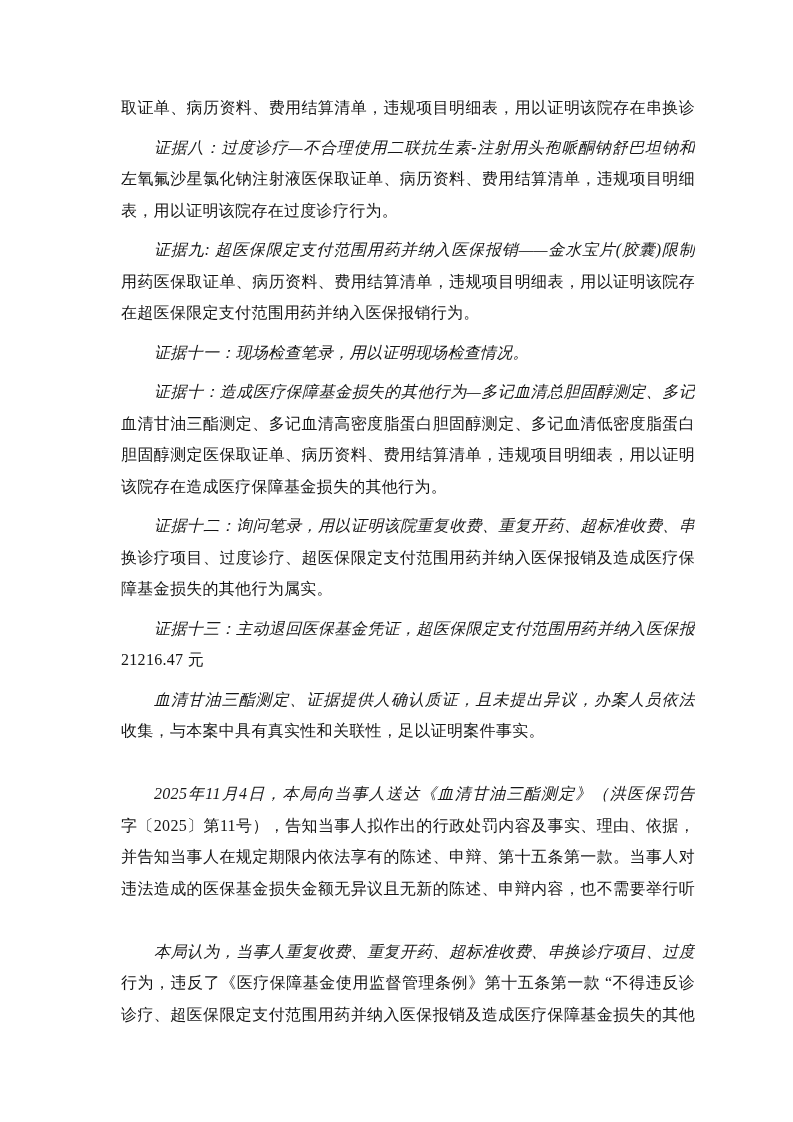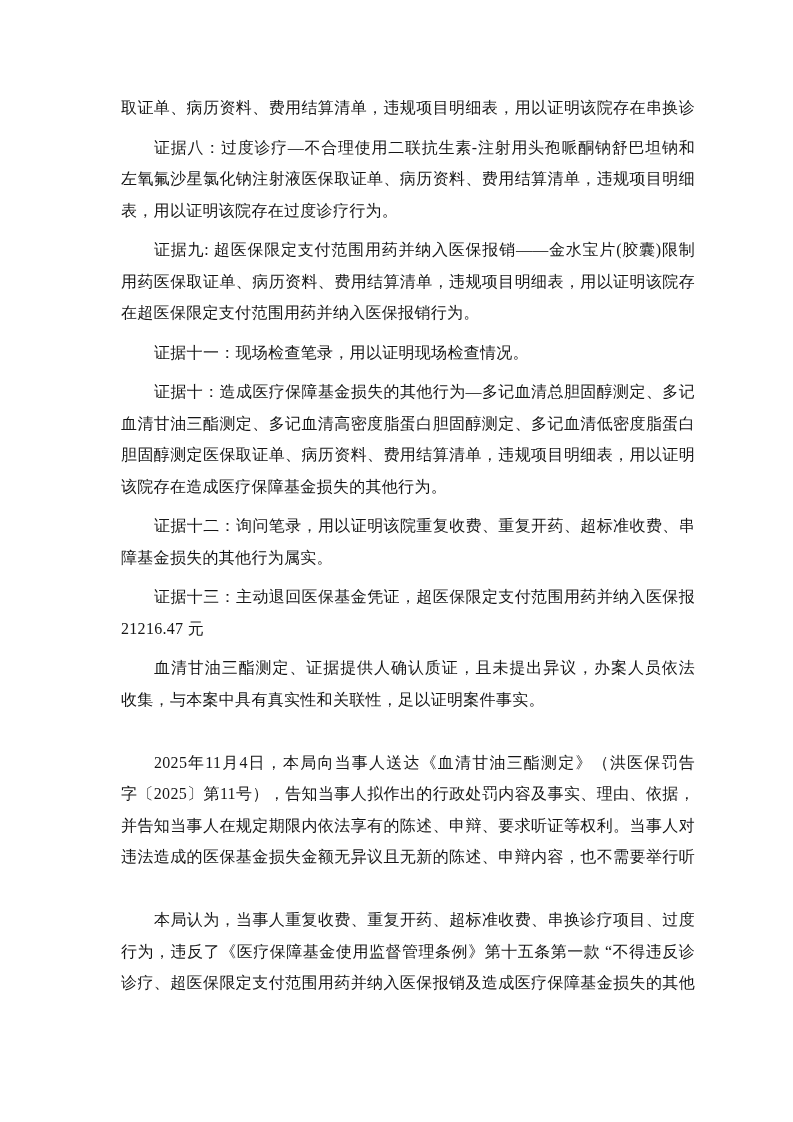--- a/index.html
+++ b/index.html
@@ -26,21 +26,21 @@
     font-size: 16px;
     line-height: 31.5px;
     height: 31.5px;
     overflow: hidden;
     text-align: justify;
     text-align-last: justify;
     letter-spacing: 0.3px;
     white-space: normal;
   }
   .line.line-end { text-align-last: left; }
-  .line.indent { padding-left: 33px; }
+  .line.indent { padding-left: 33px; font-style: italic; }
 </style>
 </head>
 <body>
 
 <div class="page" style="background: rgb(255, 255, 255); color: rgb(22, 22, 22);">
   <div class="content">
       <div class="paragraph">
         <div class="line">取证单、病历资料、费用结算清单，违规项目明细表，用以证明该院存在串换诊</div>
       </div>
       <div class="paragraph">
@@ -57,34 +57,35 @@
         <div class="line indent line-end">证据十一：现场检查笔录，用以证明现场检查情况。</div>
       </div>
       <div class="paragraph">
         <div class="line indent">证据十：造成医疗保障基金损失的其他行为—多记血清总胆固醇测定、多记</div>
         <div class="line">血清甘油三酯测定、多记血清高密度脂蛋白胆固醇测定、多记血清低密度脂蛋白</div>
         <div class="line">胆固醇测定医保取证单、病历资料、费用结算清单，违规项目明细表，用以证明</div>
         <div class="line line-end">该院存在造成医疗保障基金损失的其他行为。</div>
       </div>
       <div class="paragraph">
         <div class="line indent">证据十二：询问笔录，用以证明该院重复收费、重复开药、超标准收费、串</div>
+        <div class="line">换诊疗项目、过度诊疗、超医保限定支付范围用药并纳入医保报销及造成医疗保</div>
         <div class="line line-end">障基金损失的其他行为属实。</div>
       </div>
       <div class="paragraph">
         <div class="line indent">证据十三：主动退回医保基金凭证，超医保限定支付范围用药并纳入医保报销</div>
         <div class="line line-end">21216.47 元</div>
       </div>
       <div class="paragraph">
         <div class="line indent">血清甘油三酯测定、证据提供人确认质证，且未提出异议，办案人员依法</div>
         <div class="line line-end">收集，与本案中具有真实性和关联性，足以证明案件事实。</div>
       </div>
       <div class="paragraph spaced">
         <div class="line indent">2025年11月4日，本局向当事人送达《血清甘油三酯测定》（洪医保罚告</div>
         <div class="line">字〔2025〕第11号），告知当事人拟作出的行政处罚内容及事实、理由、依据，</div>
-        <div class="line">并告知当事人在规定期限内依法享有的陈述、申辩、要求听证等权利。当事人对</div>
+        <div class="line">并告知当事人在规定期限内依法享有的陈述、申辩、第十五条第一款。当事人对</div>
         <div class="line">违法造成的医保基金损失金额无异议且无新的陈述、申辩内容，也不需要举行听</div>
       </div>
       <div class="paragraph spaced">
         <div class="line indent">本局认为，当事人重复收费、重复开药、超标准收费、串换诊疗项目、过度</div>
         <div class="line">行为，违反了《医疗保障基金使用监督管理条例》第十五条第一款 “不得违反诊</div>
         <div class="line">诊疗、超医保限定支付范围用药并纳入医保报销及造成医疗保障基金损失的其他</div>
       </div>
     </div>
 </div>
 

